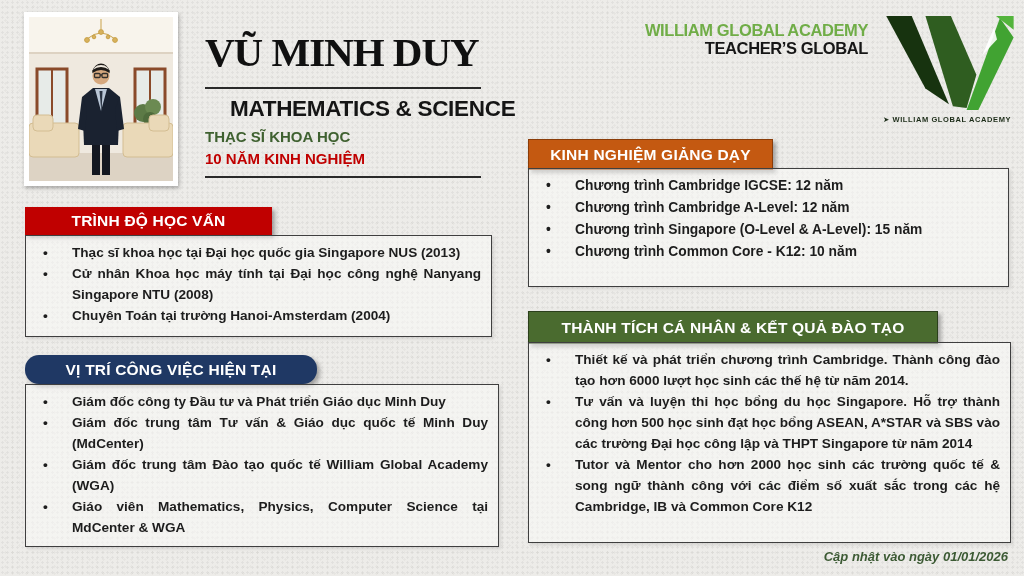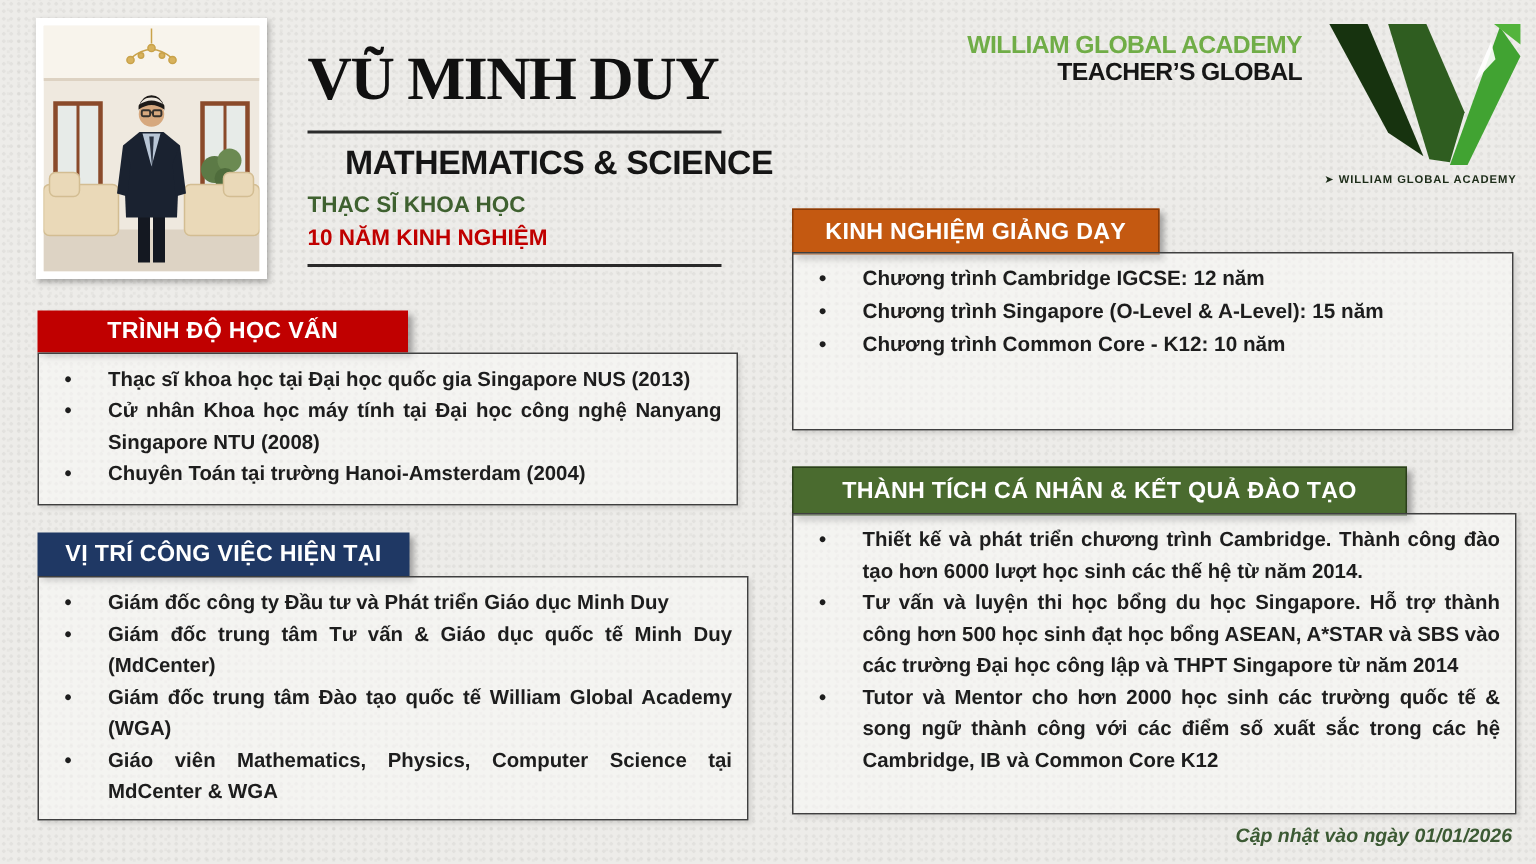--- a/index.html
+++ b/index.html
@@ -33,21 +33,21 @@
   .brand .doc{color:#161616;}
   .logo{position:absolute;left:876px;top:16px;width:142px;text-align:center;}
   .logo svg{display:block;margin:0 auto;}
   .logo-caption{margin-top:1px;font-size:7.5px;font-weight:bold;letter-spacing:.6px;
     color:#1c2c18;white-space:nowrap;}
   
   .hdr{position:absolute;display:flex;align-items:center;justify-content:center;
     color:#fff;font-weight:bold;font-size:15.5px;letter-spacing:.2px;
     box-shadow:3px 3px 4px rgba(90,90,90,.5);white-space:nowrap;}
   .hdr-red{left:25px;top:207px;width:247px;height:28px;background:#c00000;}
-  .hdr-navy{left:25px;top:355px;width:248px;height:29px;background:#1f3864;}
+  .hdr-navy{left:25px;top:355px;width:292px;height:29px;background:#1f3864;border-radius:14px;}
   .hdr-orange{left:528px;top:139px;width:243px;height:29px;background:#c45911;border:1px solid #8a3c08;}
   .hdr-green{left:528px;top:311px;width:408px;height:31px;background:#4a6b2f;border:1px solid #2b3f1b;}
   
   .box{position:absolute;border:1px solid #3f3f3f;background:rgba(252,251,249,.5);
     box-shadow:2px 2px 3px rgba(0,0,0,.10);overflow:hidden;}
   .box-edu{left:25px;top:235px;width:465px;height:100px;}
   .box-jobs{left:25px;top:384px;width:472px;height:161px;}
   .box-teach{left:528px;top:168px;width:479px;height:117px;}
   .box-ach{left:528px;top:342px;width:481px;height:199px;}
   .box ul{margin:0;padding:6px 10px 0 0;list-style:none;}
@@ -166,20 +166,21 @@
       <li>Giám đốc trung tâm Tư vấn &amp; Giáo dục quốc tế Minh Duy (MdCenter)</li>
       <li>Giám đốc trung tâm Đào tạo quốc tế William Global Academy (WGA)</li>
       <li>Giáo viên Mathematics, Physics, Computer Science tại MdCenter &amp; WGA</li>
     </ul>
   </div>
 
   <div class="hdr hdr-orange">KINH NGHIỆM GIẢNG DẠY</div>
   <div class="box box-teach">
     <ul>
       <li>Chương trình Cambridge IGCSE: 12 năm</li>
+      <li>Chương trình Cambridge A-Level: 12 năm</li>
       <li>Chương trình Singapore (O-Level &amp; A-Level): 15 năm</li>
       <li>Chương trình Common Core - K12: 10 năm</li>
     </ul>
   </div>
 
   <div class="hdr hdr-green">THÀNH TÍCH CÁ NHÂN &amp; KẾT QUẢ ĐÀO TẠO</div>
   <div class="box box-ach">
     <ul>
       <li>Thiết kế và phát triển chương trình Cambridge. Thành công đào tạo hơn 6000 lượt học sinh các thế hệ từ năm 2014.</li>
       <li>Tư vấn và luyện thi học bổng du học Singapore. Hỗ trợ thành công hơn 500 học sinh đạt học bổng ASEAN, A*STAR và SBS vào các trường Đại học công lập và THPT Singapore từ năm 2014</li>

